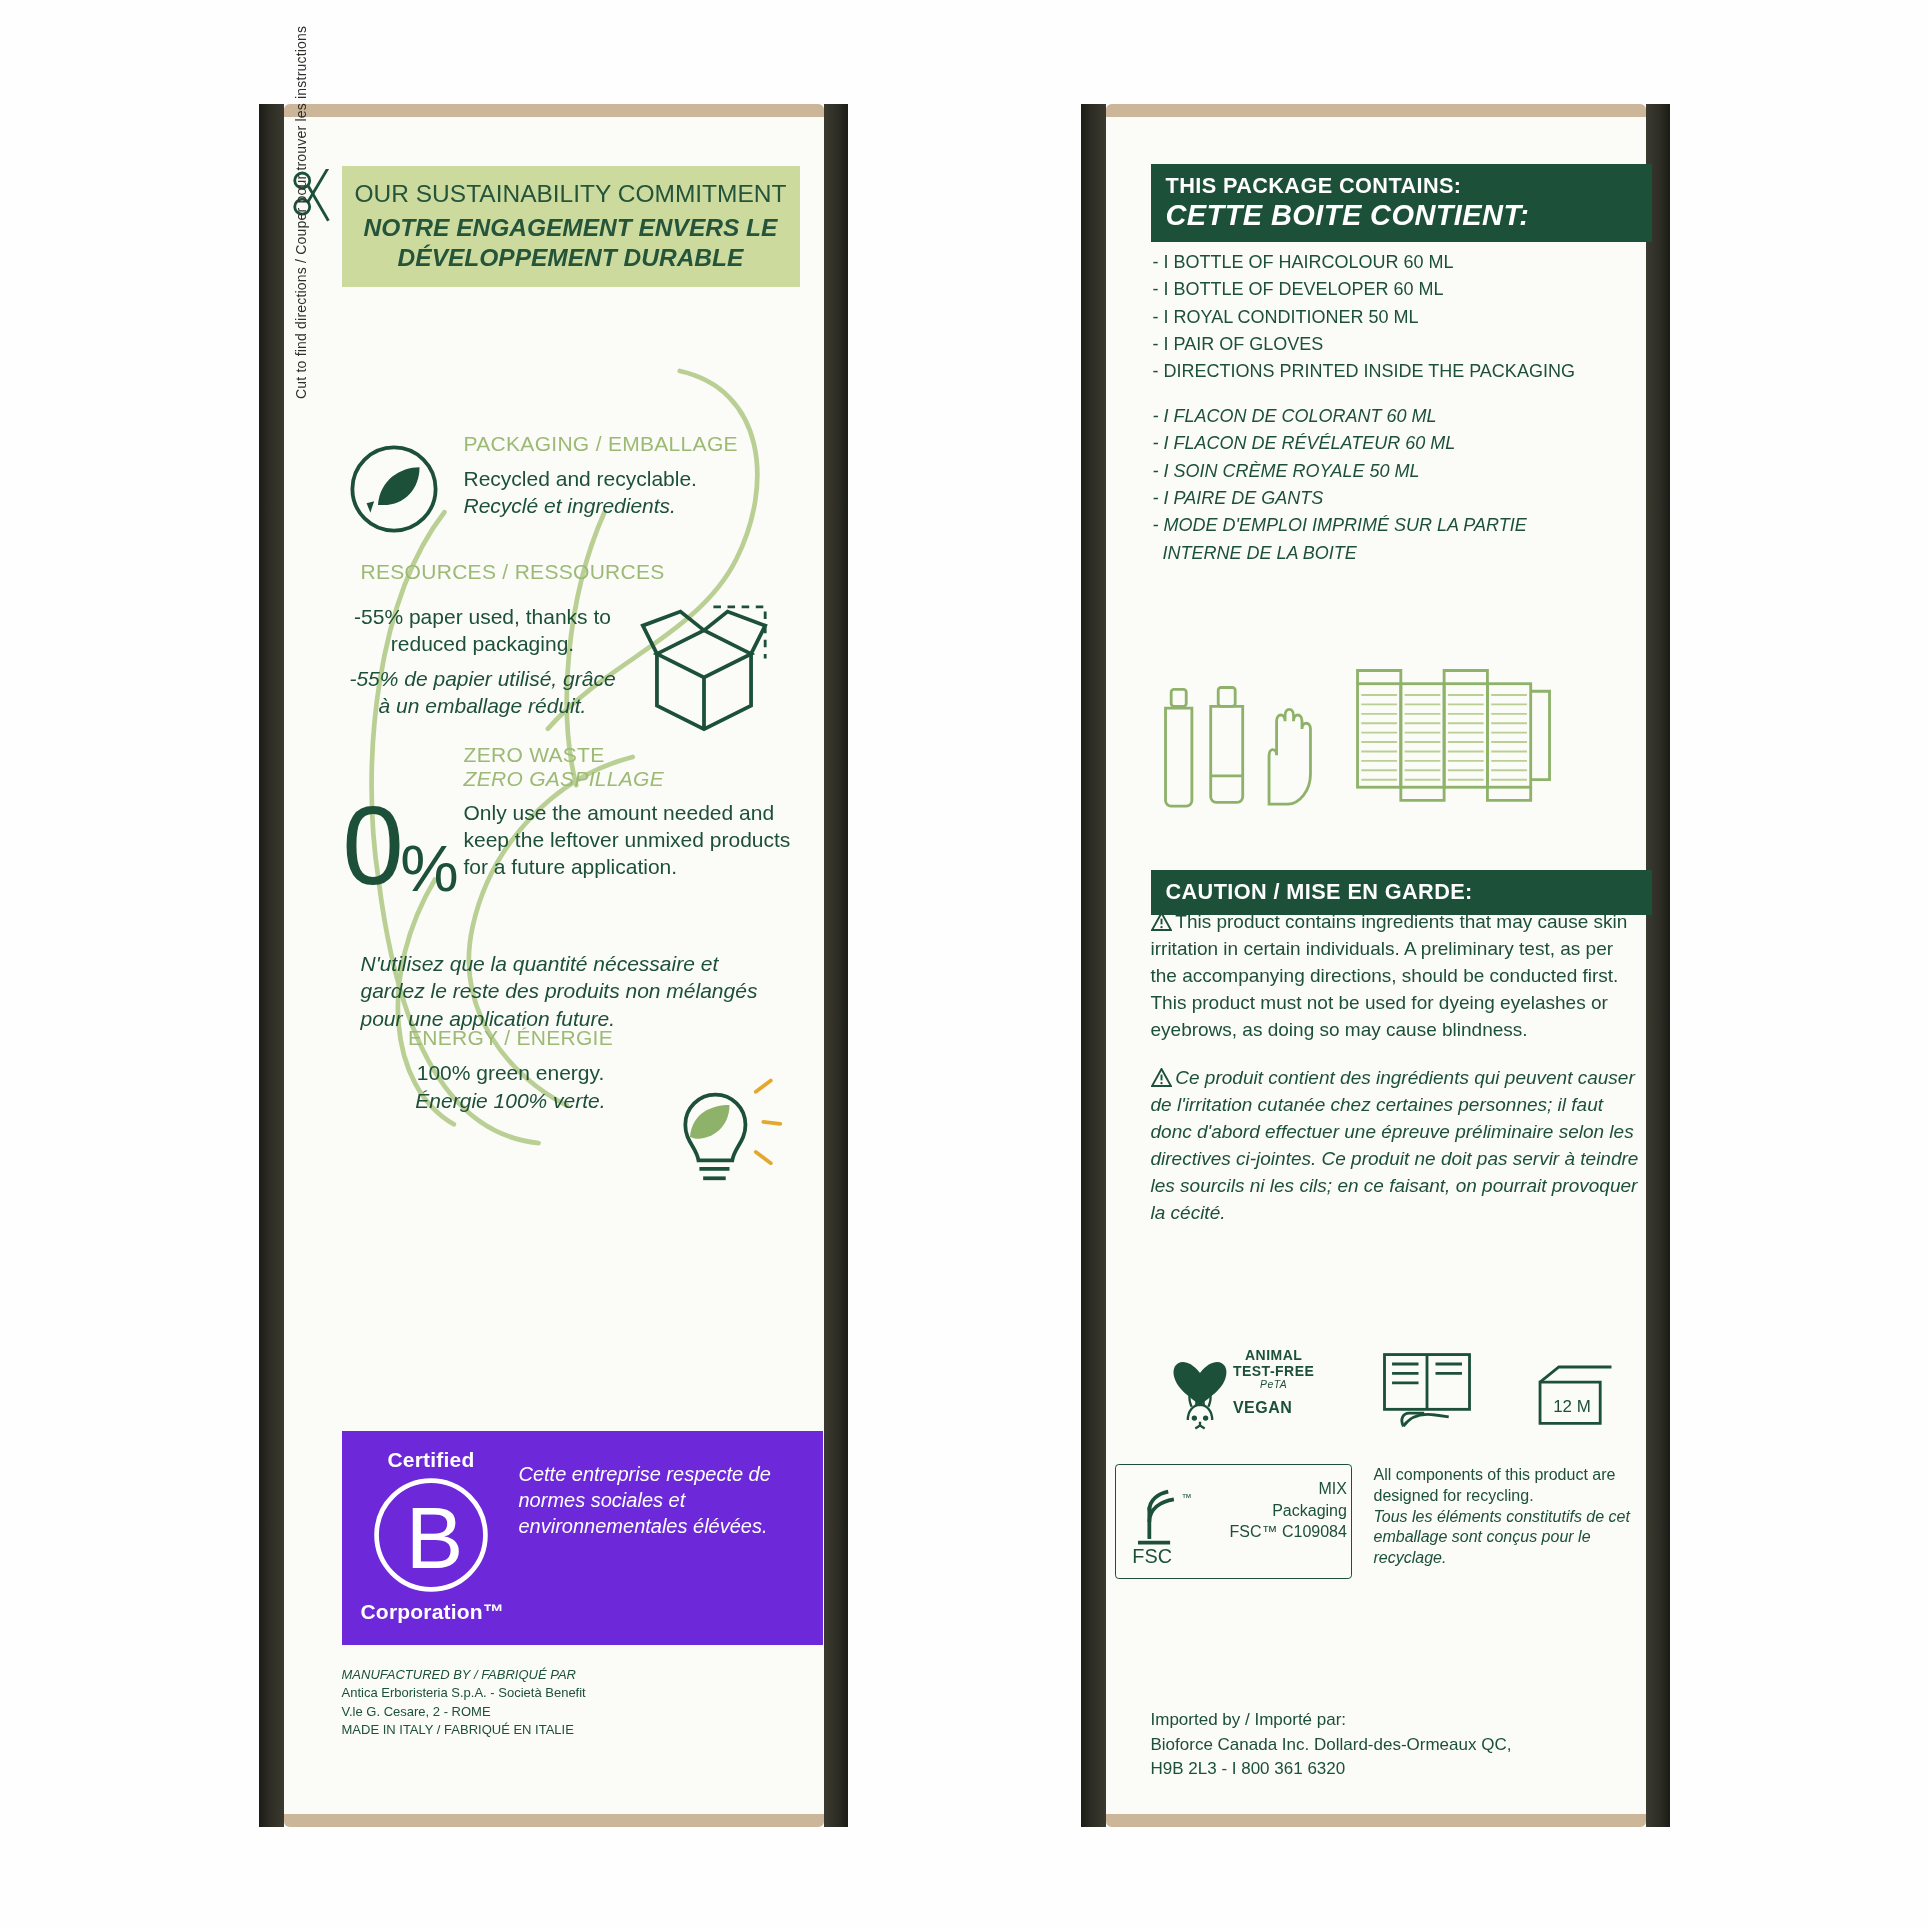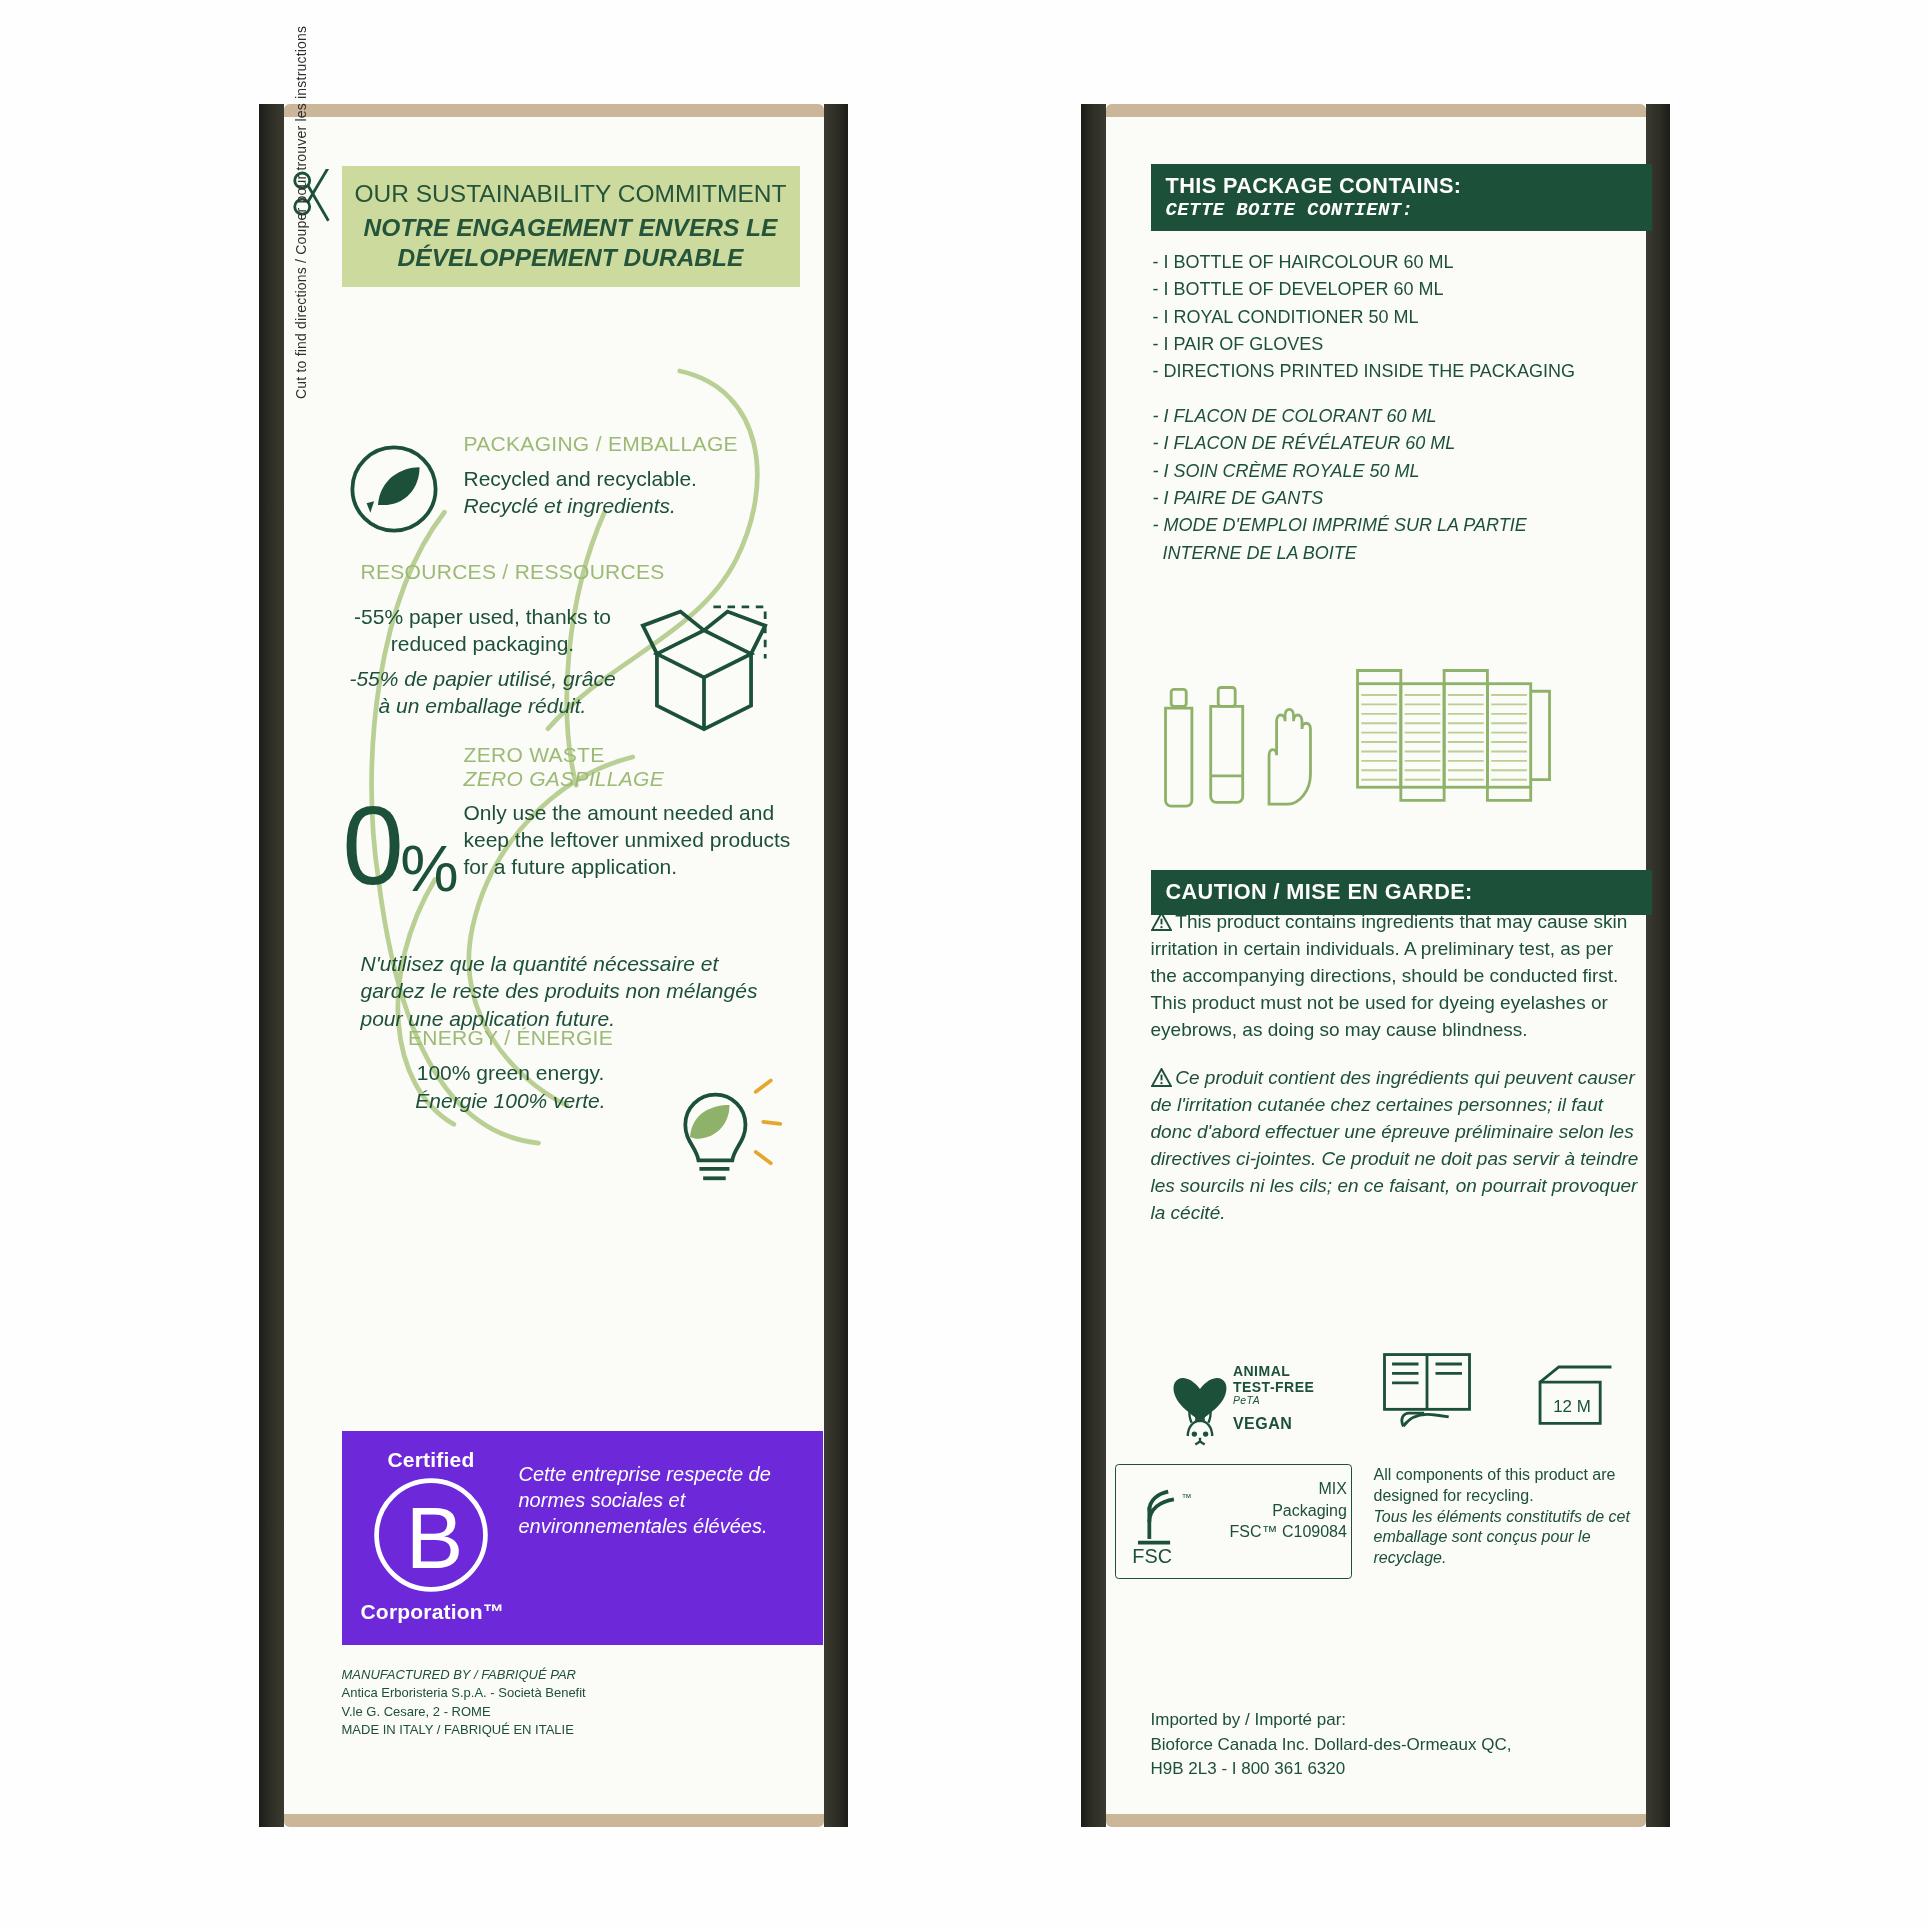--- a/index.html
+++ b/index.html
@@ -13,21 +13,21 @@
   .box .edge-dark.left{left:0;}
   .box .edge-dark.right{right:0;background:linear-gradient(270deg,#1c1c18 0%,#2c2c24 40%,#3a3a30 100%);}
   .box .edge-tan{position:absolute;height:13px;left:24.5px;right:24.5px;background:#cbb69a;}
   .box .edge-tan.top{top:0;border-radius:5.6px 5.6px 0 0;}
   .box .edge-tan.bottom{bottom:0;border-radius:0 0 5.6px 5.6px;}
   .panel{position:absolute;left:24.5px;right:24.5px;top:13px;bottom:13px;background:#fbfbf7;}
 
   
   .hdr-green{background:#1c5038;color:#ffffff;padding:9.4px 15px;}
   .hdr-green .l1{font-size:21.7px;font-weight:bold;letter-spacing:0.4px;}
-  .hdr-green .l2{font-size:19px;font-weight:bold;font-style:italic;letter-spacing:0.4px;font-family:Liberation Mono, monospace;}
+  .hdr-green .l2{font-size:29px;font-weight:bold;font-style:italic;letter-spacing:0.4px;}
 
   
   #left-box{left:259px;top:104px;width:589px;height:1723px;}
   .vert-note{position:absolute;left:9.4px;top:282px;width:395px;transform:rotate(-90deg);transform-origin:left top;
     font-size:14px;color:#2e2e2a;letter-spacing:0.2px;}
   .scissor{position:absolute;left:7.5px;top:52px;}
 
   .sust-banner{position:absolute;left:58px;top:49px;width:443px;background:#cdda9e;text-align:center;padding:13px 7.5px 15px;}
   .sust-banner .a{font-size:24.5px;color:#24543a;font-weight:500;line-height:1.22;}
   .sust-banner .b{font-size:24.5px;color:#24543a;font-weight:bold;font-style:italic;line-height:1.22;margin-top:3.8px;}
@@ -55,21 +55,21 @@
   .pkg-list{position:absolute;left:47px;top:132px;width:490px;font-size:18px;color:#1c5038;line-height:1.52;}
   .pkg-list .it{font-style:italic;}
   .pkg-list .gap{height:17px;}
 
   .caution-hdr{position:absolute;left:45px;top:753px;width:471px;}
   .caution-body{position:absolute;left:45px;top:792px;width:490px;font-size:19px;color:#1c5038;line-height:1.42;}
   .caution-body p{margin:0 0 21px 0;}
   .caution-body .it{font-style:italic;}
 
   .icons-row{position:absolute;left:52px;top:1224px;width:490px;height:104px;}
-  .peta{position:absolute;left:9.4px;top:16px;width:160px;}
+  .peta{position:absolute;left:9.4px;top:0;width:160px;text-align:center;}
   .peta .lines{position:absolute;left:66px;top:5.6px;font-size:14px;color:#1c5038;line-height:1.15;letter-spacing:0.5px;}
   .peta .lines .b{font-weight:bold;}
   .peta .lines .s{font-size:10.4px;font-style:italic;}
   .peta .vegan{position:absolute;left:66px;top:58px;font-size:16px;font-weight:bold;color:#1c5038;letter-spacing:0.5px;}
 
   .fsc{position:absolute;left:9.4px;top:1347px;width:235px;height:113px;border:1.9px solid #1c5038;border-radius:3.8px;}
   .fsc .txt{position:absolute;left:99px;top:13px;font-size:16px;color:#1c5038;line-height:1.35;text-align:right;width:132px;}
   .recy-note{position:absolute;left:268px;top:1348px;width:264px;font-size:16px;color:#1c5038;line-height:1.3;}
   .recy-note .it{font-style:italic;}
 

